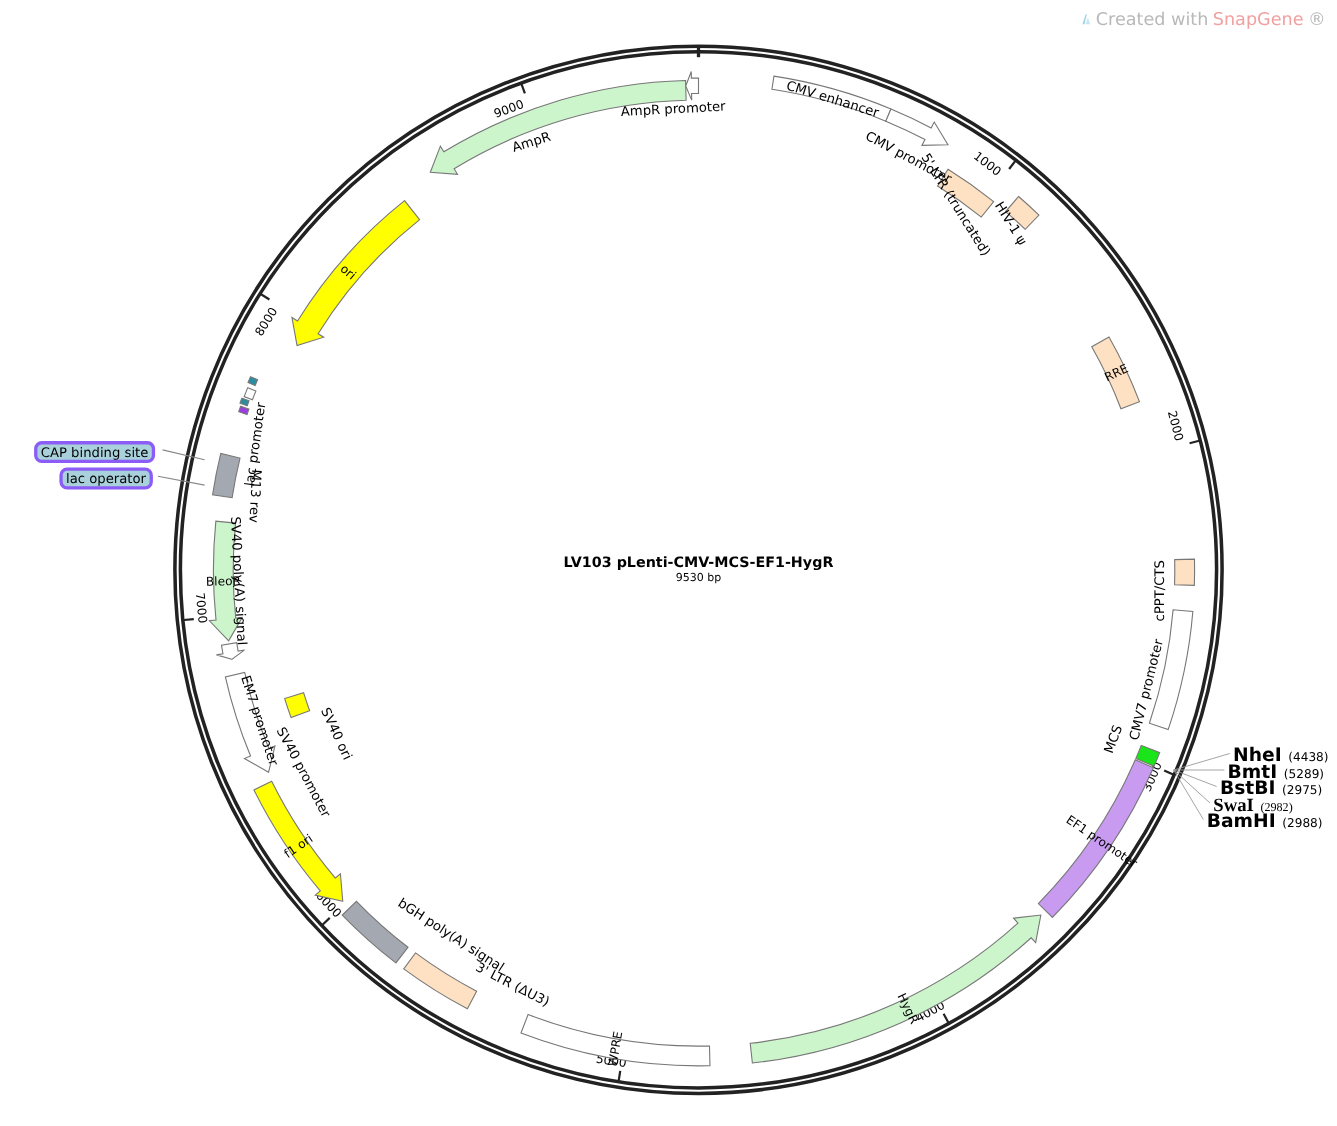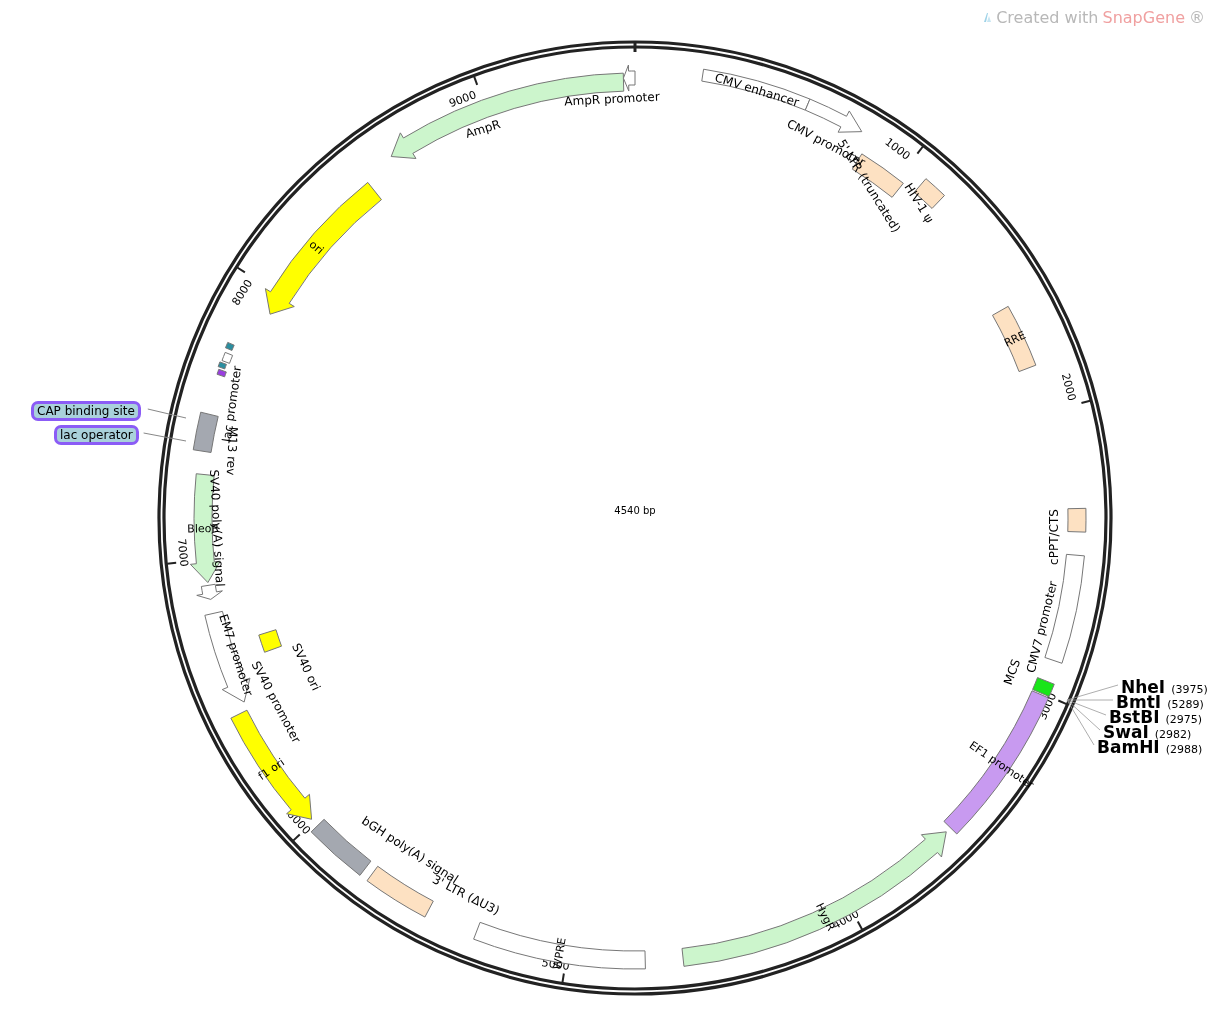--- a/index.html
+++ b/index.html
@@ -118,26 +118,27 @@
   <svg class="wm-icon" viewBox="0 0 9 11">
     <path d="M1 10 L4 1 L5 1 L3 10 Z" fill="#9fd3e8"></path>
     <path d="M4 10 L6 4 L8 10 Z" fill="#c7e6f2"></path>
   </svg>
   <span>Created with </span>
     <span class="brand">SnapGene</span>
     <span>®</span>
 </div>
 
 <div class="title-block">
-  <div class="plasmid-size">4540 bp</div>
+  <div class="plasmid-name">LV103 pLenti-CMV-MCS-EF1-HygR</div>
+  <div class="plasmid-size">9530 bp</div>
 </div>
 
 <div id="callouts">
     <div class="callout" style="left: 31px; top: 401px;">CAP binding site</div>
     <div class="callout" style="left: 54px; top: 425px;">lac operator</div>
   </div>
 <div id="sites">
-    <div class="site-label" style="left: 1121px; top: 677px;"><span class="enz">NheI</span><span class="pos">(3975)</span></div>
+    <div class="site-label" style="left: 1121px; top: 677px;"><span class="enz">NheI</span><span class="pos">(4438)</span></div>
     <div class="site-label" style="left: 1116px; top: 692px;"><span class="enz">BmtI</span><span class="pos">(5289)</span></div>
     <div class="site-label" style="left: 1109px; top: 707px;"><span class="enz">BstBI</span><span class="pos">(2975)</span></div>
-    <div class="site-label" style="left: 1103px; top: 722px;"><span class="enz">SwaI</span><span class="pos">(2982)</span></div>
+    <div class="site-label" style="left: 1103px; top: 722px; font-family: Liberation Serif, serif;"><span class="enz">SwaI</span><span class="pos">(2982)</span></div>
     <div class="site-label" style="left: 1097px; top: 737px;"><span class="enz">BamHI</span><span class="pos">(2988)</span></div>
   </div>
 
 </body></html>

